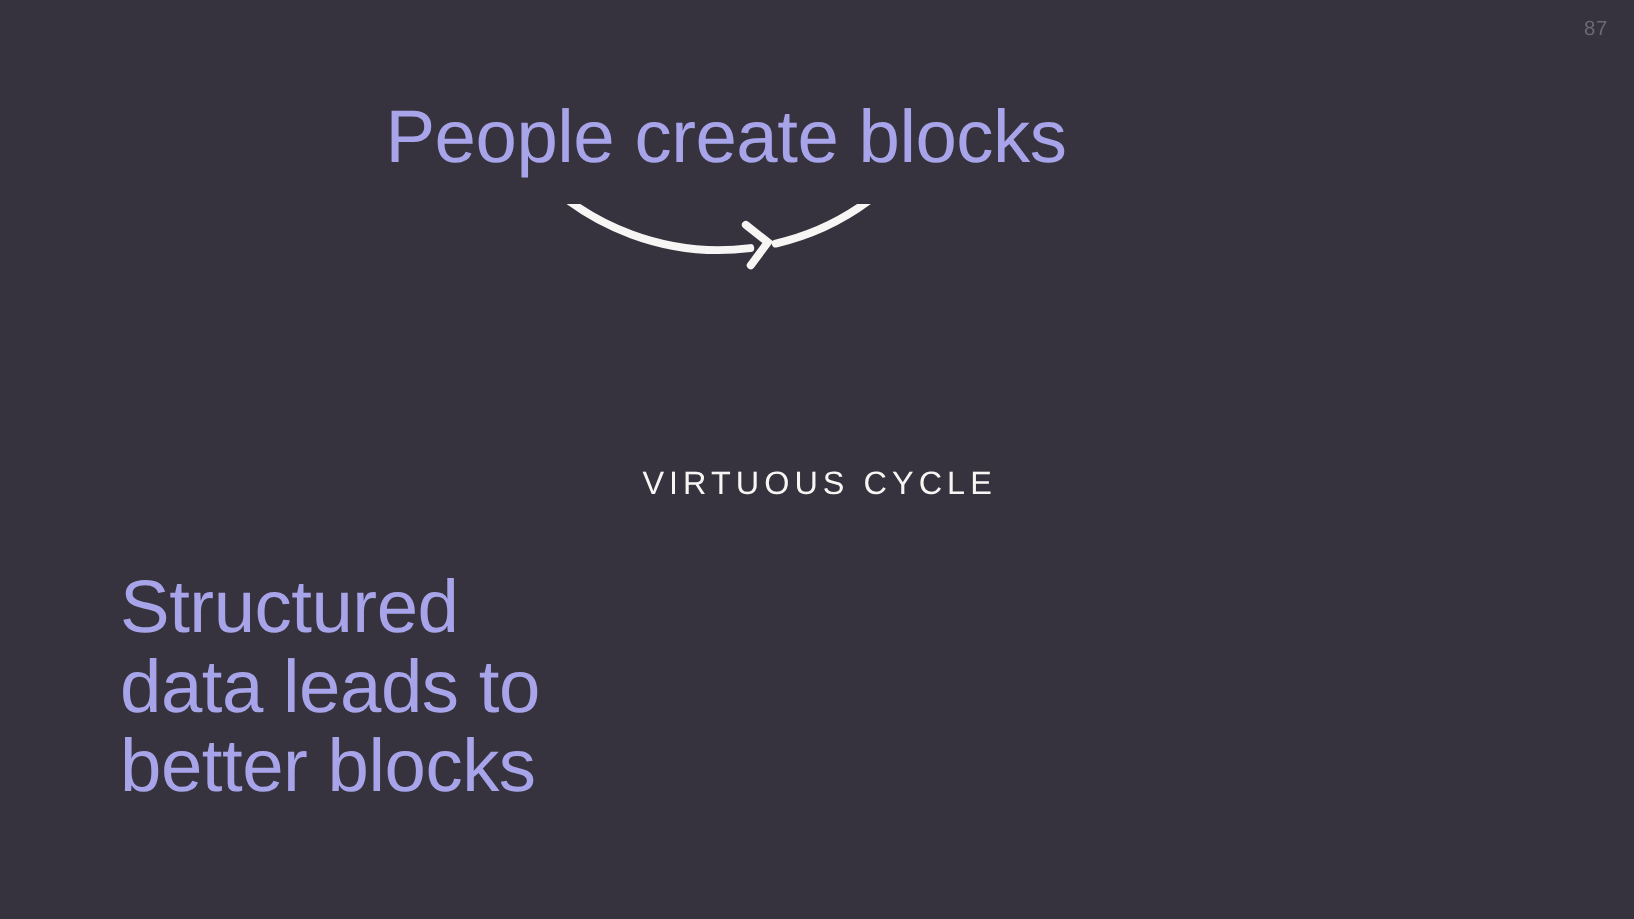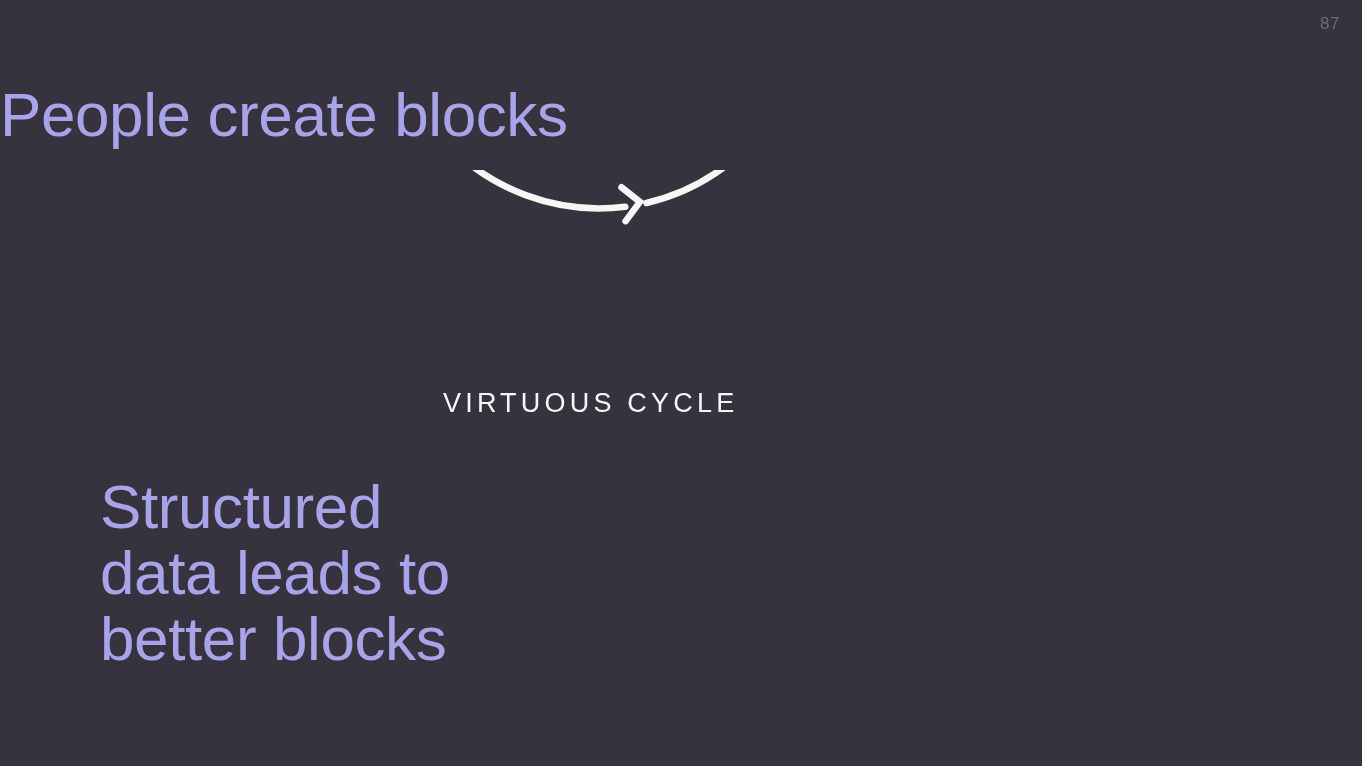--- a/index.html
+++ b/index.html
@@ -44,20 +44,21 @@
     font-size: 62px;
     line-height: 66px;
     letter-spacing: -0.4px;
     white-space: pre-line;
   }
 
   .label-top {
     top: 82px;
     left: 0;
     width: 1210px;
+    text-align: center;
   }
 
   .label-left {
     top: 474px;
     left: 100px;
     width: 380px;
     text-align: left;
   }
 
   .label-right {
@@ -80,20 +81,21 @@
     width: 480px;
     height: 480px;
   }
 
   
   .cycle-center-label {
     position: absolute;
     left: 443px;
     top: 388px;
     width: 480px;
+    text-align: center;
     color: #f7f6f4;
     font-family: "Liberation Sans", sans-serif;
     font-weight: 400;
     font-size: 27px;
     letter-spacing: 4.2px;
     text-transform: uppercase;
   }
 </style>
 </head>
 <body>

